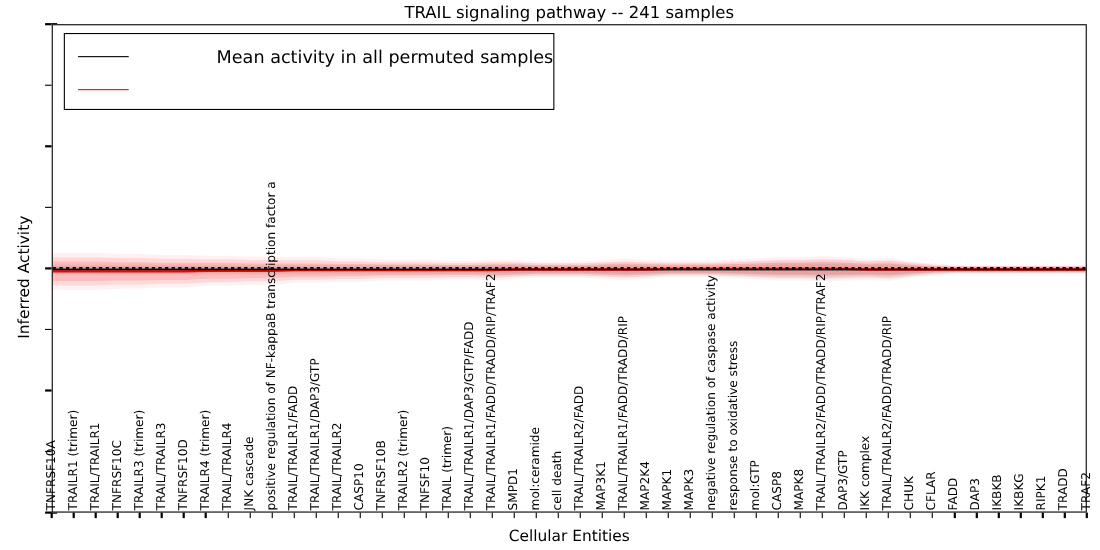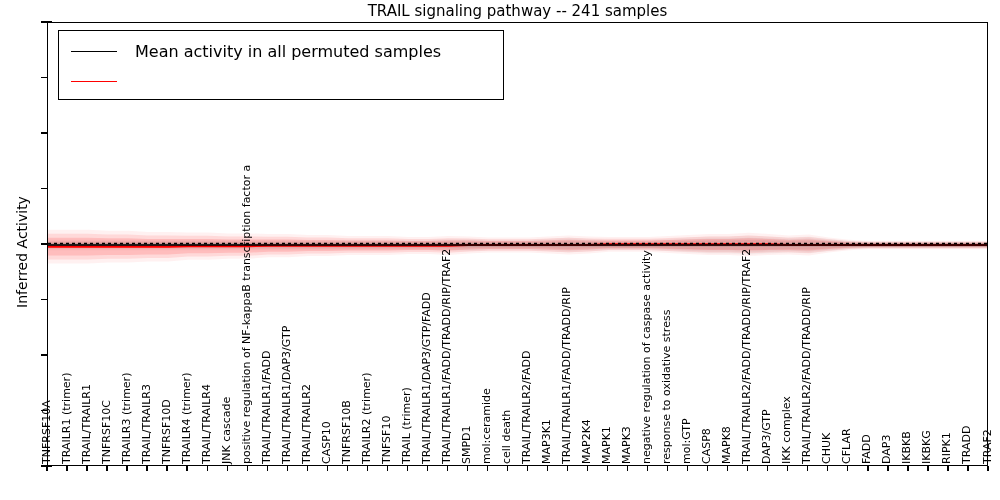--- a/index.html
+++ b/index.html
@@ -39,21 +39,21 @@
     position:absolute;left:47px;top:480px;width:941px;text-align:center;
     font-size:14px;color:#000;
   }
 
   
   #legend{
     position:absolute;left:58px;top:30px;width:446px;height:70px;
     border:1.6px solid #000;background:#fff;box-sizing:border-box;
     padding:5px 0 0 0;
   }
-  .legend-row{display:flex;align-items:center;height:30px;padding-left:12px;}
+  .legend-row{display:flex;align-items:center;height:30px;padding-left:12px;justify-content:space-between;}
   .legend-swatch{width:46px;height:0;border-top:1.6px solid #000;margin-right:18px;}
   .legend-swatch.red{border-top-color:#ff0000;}
   .legend-text{font-size:16px;color:#000;white-space:nowrap;}
 </style>
 </head>
 <body>
 
 <div id="figure">
 
   <div id="chart-title">TRAIL signaling pathway -- 241 samples</div>
@@ -188,20 +188,21 @@
       <div class="xtick-label" style="left: 912.415px; top: 464px;">IKBKB</div>
       <div class="xtick-mark" style="left: 927.286px;"></div>
       <div class="xtick-label" style="left: 932.436px; top: 464px;">IKBKG</div>
       <div class="xtick-mark" style="left: 947.307px;"></div>
       <div class="xtick-label" style="left: 952.457px; top: 464px;">RIPK1</div>
       <div class="xtick-mark" style="left: 967.329px;"></div>
       <div class="xtick-label" style="left: 972.479px; top: 464px;">TRADD</div>
       <div class="xtick-mark" style="left: 987.35px;"></div>
       <div class="xtick-label" style="left: 992.5px; top: 464px;">TRAF2</div>
     </div>
+  <div id="xlabel">Cellular Entities</div>
 
   <div id="legend">
     <div class="legend-row">
       <span class="legend-swatch"></span>
       <span class="legend-text">Mean activity in all permuted samples</span>
     </div>
     <div class="legend-row">
       <span class="legend-swatch red"></span>
     </div>
   </div>

